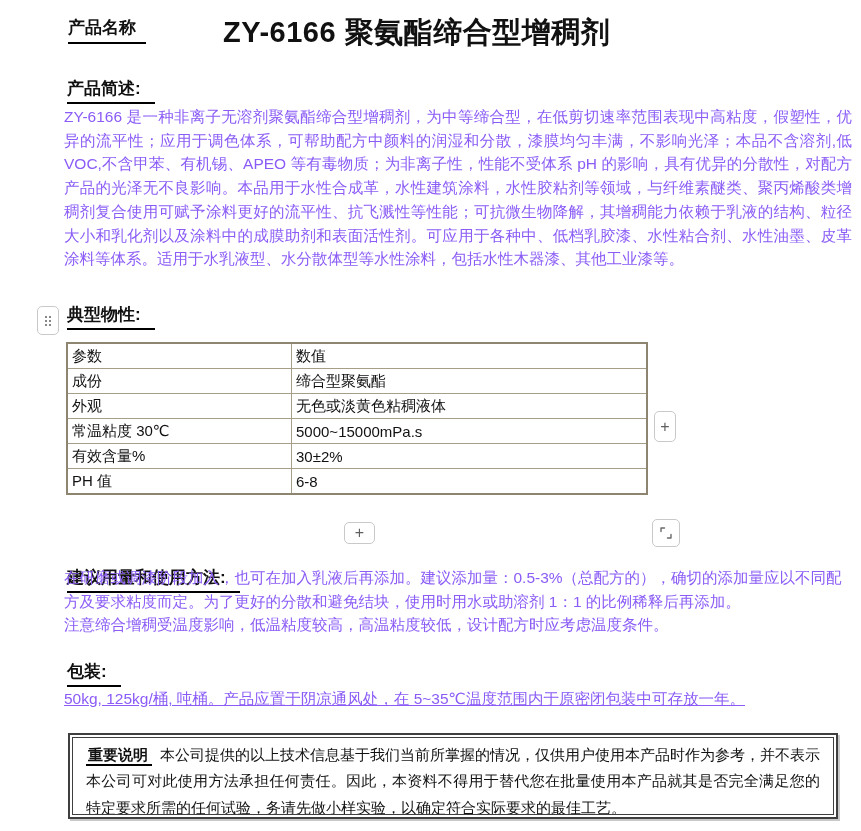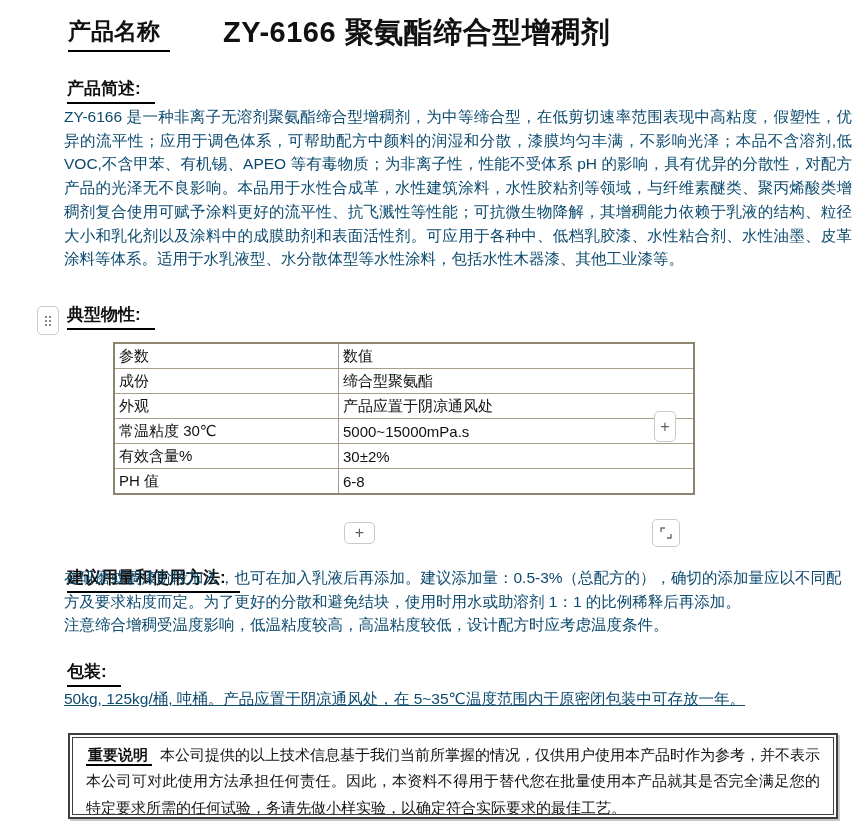--- a/index.html
+++ b/index.html
@@ -6,21 +6,21 @@
   body{
     width:861px;height:831px;position:relative;overflow:hidden;
     font-family:"Liberation Sans","DejaVu Sans",sans-serif;
     color:#111;
   }
   .abs{position:absolute;}
 
   
   .title-label{
     left:68px;top:16px;
-    font-size:23px;font-weight:bold;
+    font-size:17px;font-weight:bold;
     border-bottom:2px solid #000;
     padding:0 10px 3px 0;
   }
   .big-title{
     left:215px;top:5px;
     font-size:29px;font-weight:bold;
     white-space:nowrap;letter-spacing:.5px;
   }
 
   
@@ -30,35 +30,34 @@
     padding:0 14px 2px 0;
     display:inline-block;white-space:nowrap;
   }
   .h-overview{left:67px;top:77px;}
   .h-props{left:67px;top:303px;}
   .h-usage{left:67px;top:566px;}
   .h-pack{left:67px;top:660px;}
 
   
   .para{
-    font-size:15.5px;line-height:23.7px;color:#0c4a6e;
+    font-size:15.5px;line-height:23.7px;color:#8b5cf6;
     width:788px;left:64px;
   }
   .p-overview{top:105px;text-align:justify;}
   .p-usage{top:566px;white-space:pre-line;}
   .p-pack{top:687px;text-decoration:underline;}
 
   
   .props-table{
     left:66px;top:342px;
     border-collapse:collapse;
     width:582px;
     font-size:15px;
     border:2px solid #8d8570;
-    margin-left:47px;
   }
   .props-table th,.props-table td{
     border:1px solid #a69e88;
     height:24px;
     padding:0 4px;
     font-weight:normal;
     text-align:left;
     vertical-align:middle;
     white-space:nowrap;
   }
@@ -124,21 +123,21 @@
     <tr>
       <th class="col-param">参数</th>
       <th>数值</th>
     </tr>
   <tr>
         <td class="col-param">成份</td>
         <td>缔合型聚氨酯</td>
       </tr>
       <tr>
         <td class="col-param">外观</td>
-        <td>产品应置于阴凉通风处</td>
+        <td>无色或淡黄色粘稠液体</td>
       </tr>
       <tr>
         <td class="col-param">常温粘度 30℃</td>
         <td>5000~15000mPa.s</td>
       </tr>
       <tr>
         <td class="col-param">有效含量%</td>
         <td>30±2%</td>
       </tr>
       <tr>

